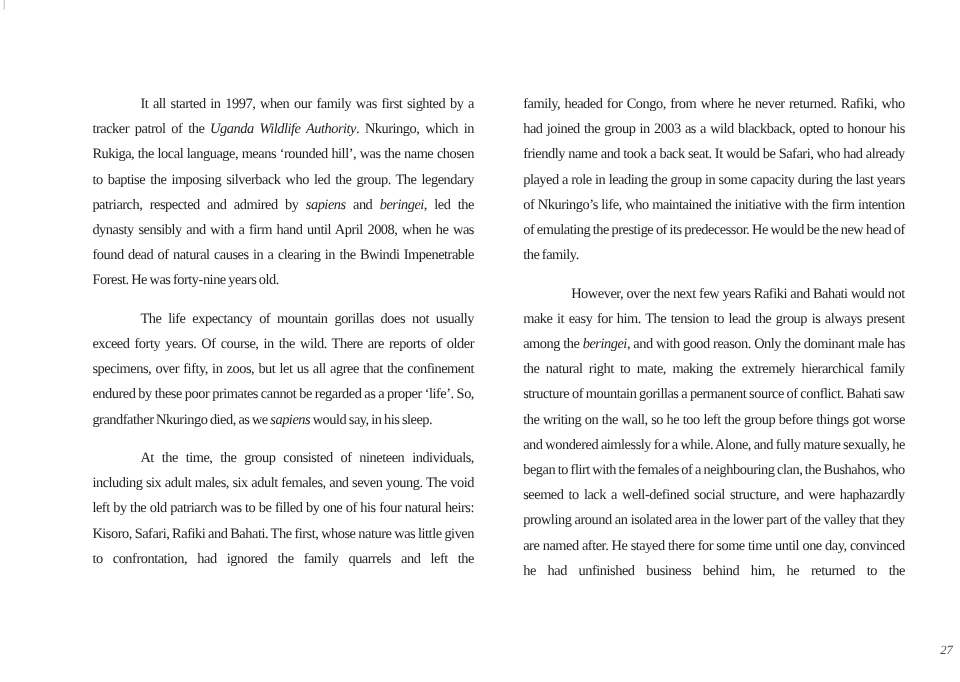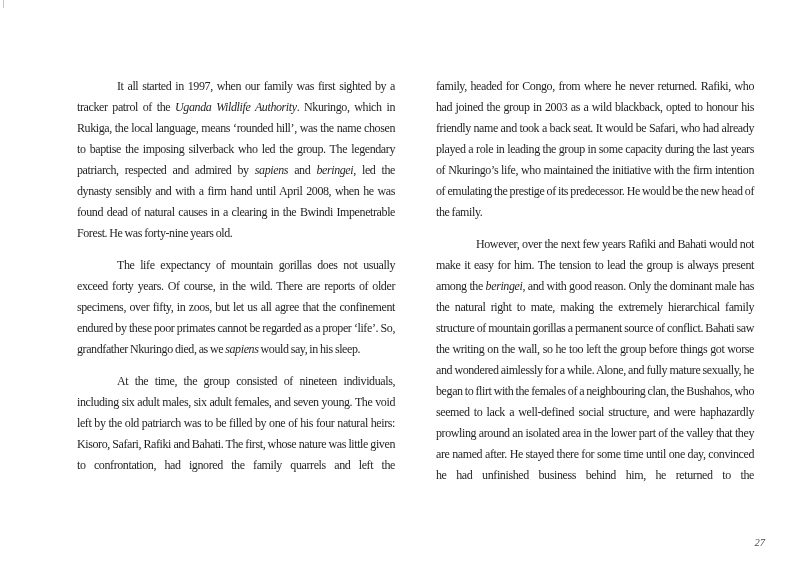--- a/index.html
+++ b/index.html
@@ -37,21 +37,21 @@
   .col-left  { left: 77px; }
   .col-right { left: 436px; }
   .para {
     margin: 0 0 11px 0;
   }
   .para.indent { text-indent: 40px; }
   .para.cut { text-align-last: justify; }
   .para i { font-style: italic; }
   .page-number {
     position: absolute;
-    right: 35px;
+    right: 6px;
     bottom: 20px;
     font-size: 10.5px;
     font-style: italic;
     color: #4a4a4a;
     letter-spacing: 0;
   }
 </style>
 </head>
 <body>
 

